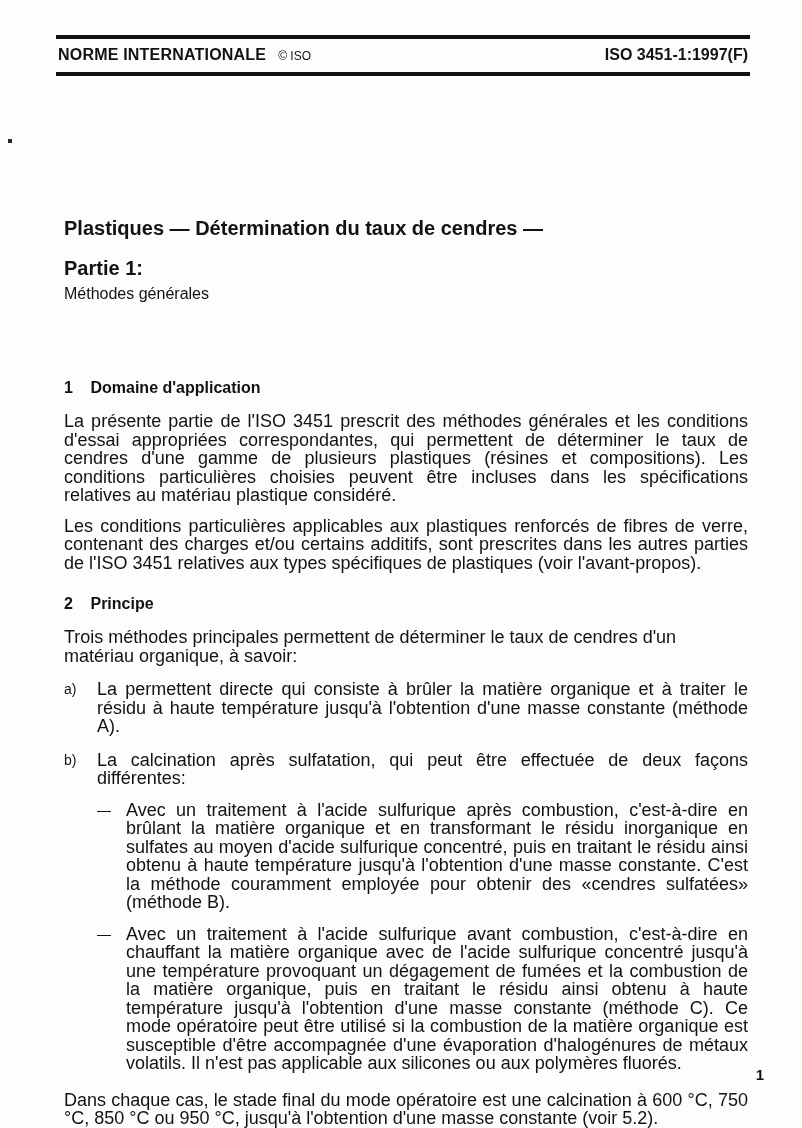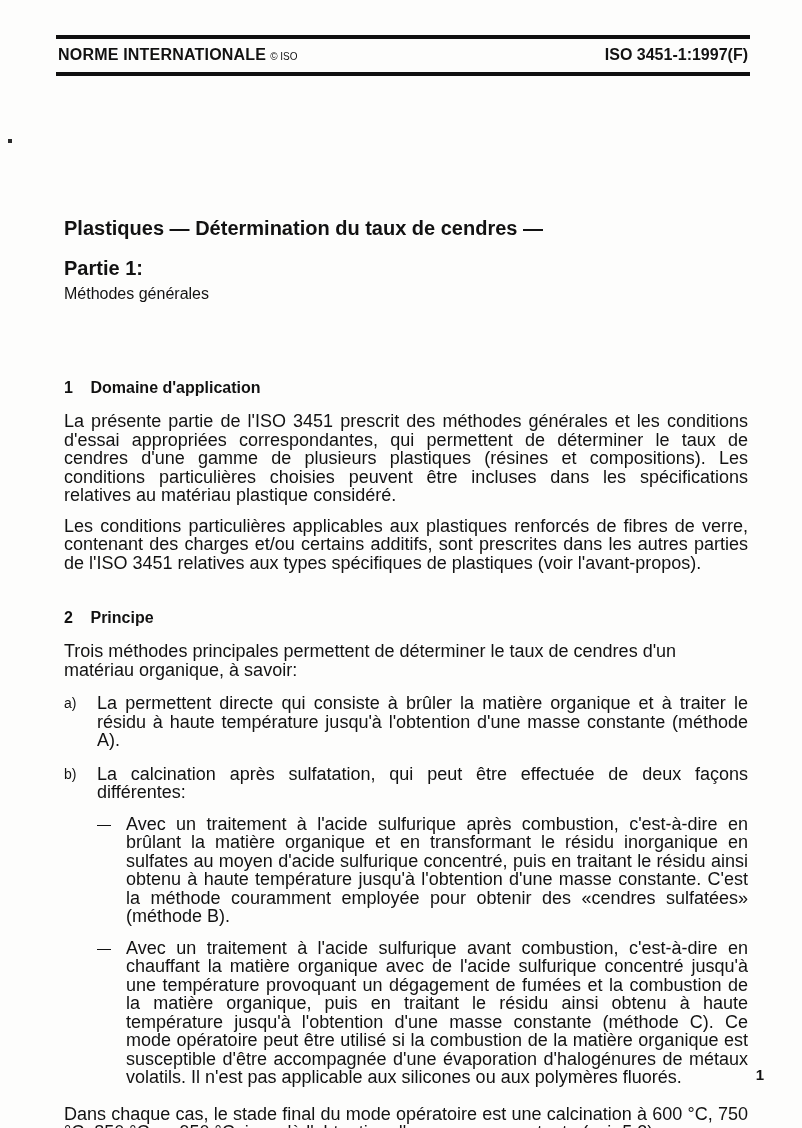--- a/index.html
+++ b/index.html
@@ -31,42 +31,42 @@
     border-bottom: 4px solid #101010;
     padding: 7px 2px 8px 2px;
   }
   .header-left { display: flex; align-items: baseline; }
   .h-title {
     font-size: 16px;
     font-weight: bold;
     letter-spacing: 0.2px;
   }
   .h-copy {
-    font-size: 10px;
-    margin-left: 4px;
+    font-size: 12px;
+    margin-left: 12px;
   }
   .h-ref {
     font-size: 16px;
     font-weight: bold;
   }
   .content {
     position: absolute;
     top: 0; left: 64px;
     width: 684px;
   }
   .doc-title { margin-top: 216px; }
   .t-main  { font-size: 20px; font-weight: bold; line-height: 24px; }
   .t-part  { font-size: 20px; font-weight: bold; line-height: 24px; margin-top: 16px; }
   .t-sub   { font-size: 16px; font-weight: normal; line-height: 24px; margin-top: 2px; }
 
   .sec-h { font-size: 16px; font-weight: bold; line-height: 20px; }
   .sec-h .sec-num { display: inline-block; min-width: 22px; }
   .sec-h .sec-suffix { font-weight: normal; }
   .sec-h.s1 { margin-top: 72px; }
-  .sec-h.s2 { margin-top: 36px; }
+  .sec-h.s2 { margin-top: 22px; }
   .sec-h.s3 { margin-top: 52px; }
 
   .body {
     font-size: 18px;
     line-height: 18.5px;
     text-align: justify;
     margin-top: 12px;
   }
   .p-first { margin-top: 14px; }
   .intro { text-align: left; margin-top: 14px; }

